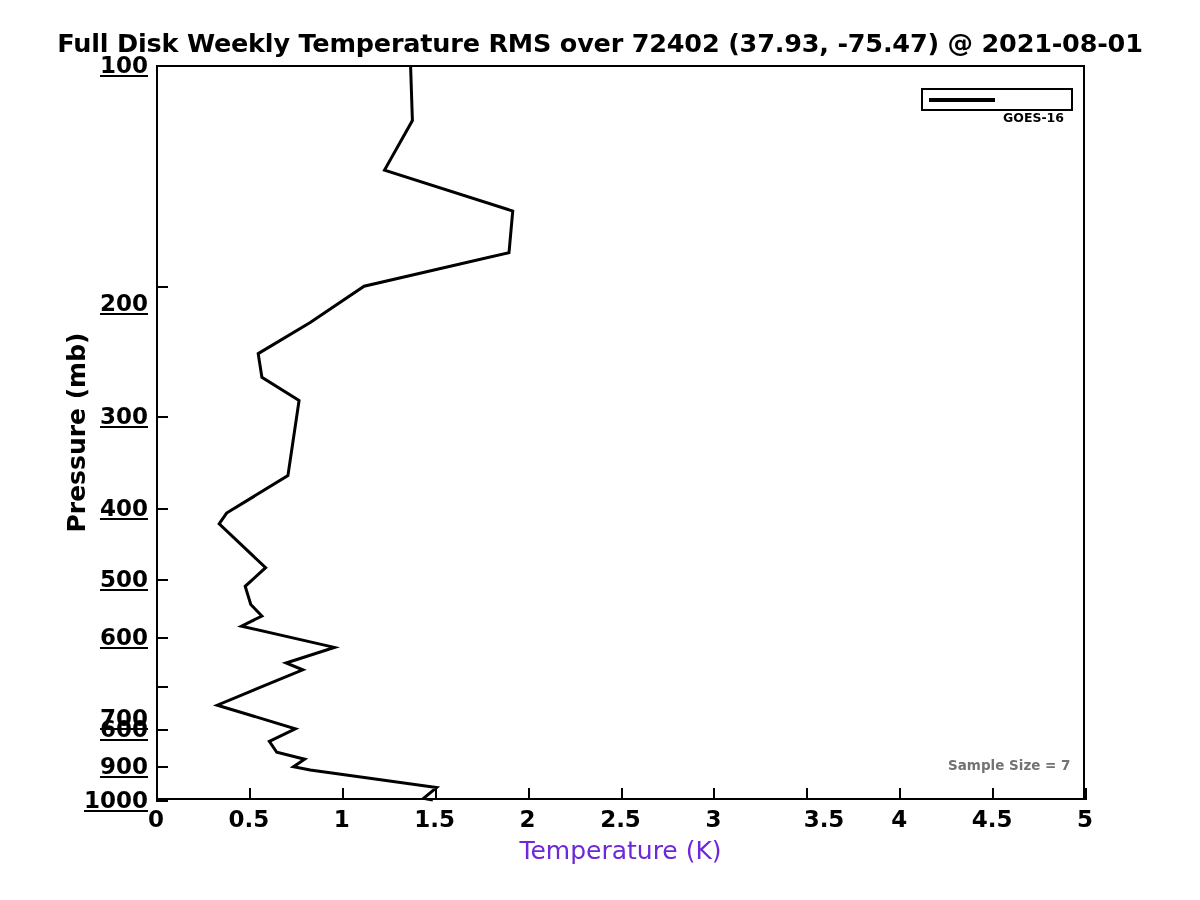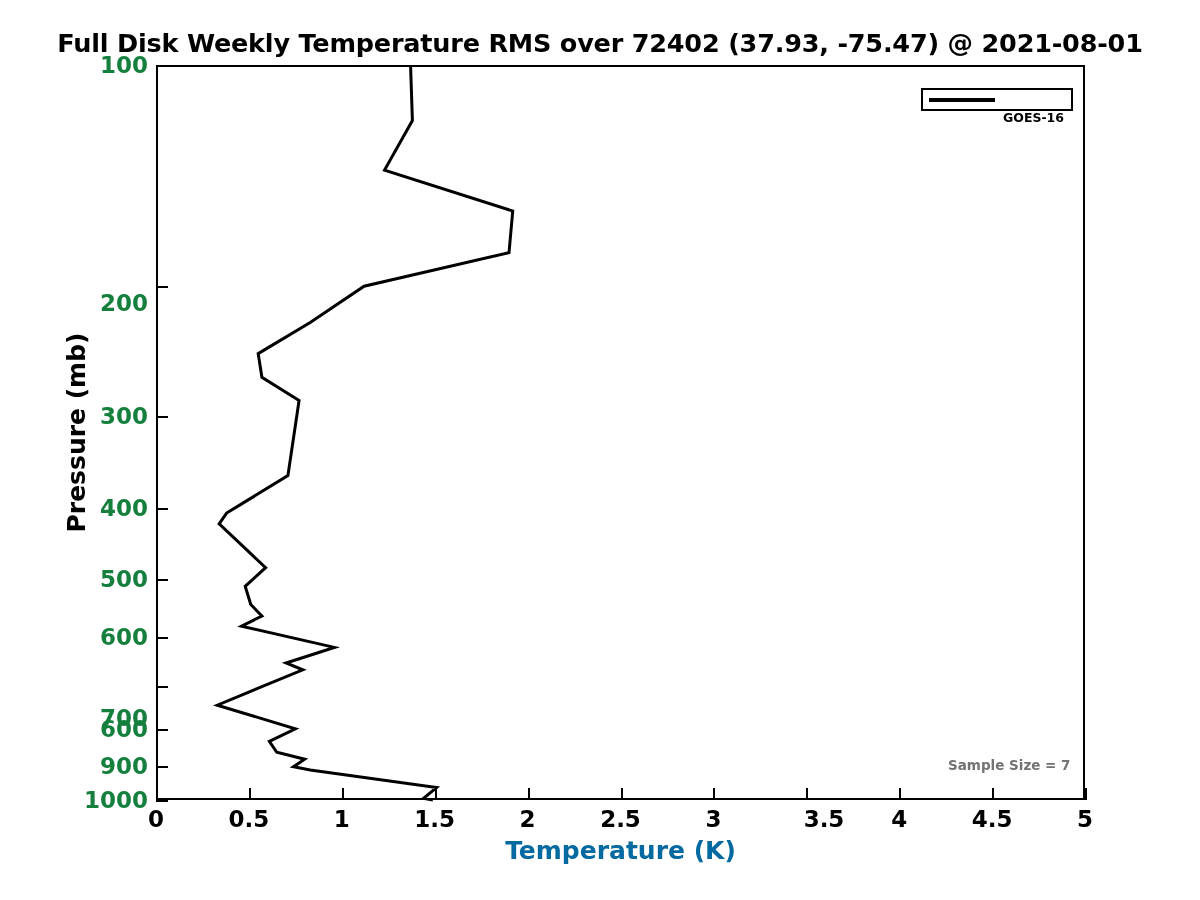--- a/index.html
+++ b/index.html
@@ -49,23 +49,24 @@
     width: 12px;
     height: 0;
     border-top: 2px solid #000000;
   }
   .tick-y-label {
     position: absolute;
     right: 1052px;
     text-align: right;
     font-size: 23px;
     font-weight: bold;
-    color: #15803d;
+    color: #000000;
     white-space: nowrap;
     transform: translateY(-50%);
+    text-decoration: underline;
   }
   .tick-x {
     position: absolute;
     top: 788px;
     width: 0;
     height: 12px;
     border-left: 2px solid #000000;
   }
   .tick-x-label {
     position: absolute;
@@ -76,22 +77,22 @@
     white-space: nowrap;
     transform: translateX(-50%);
   }
   .xlabel {
     position: absolute;
     left: 156px;
     top: 836px;
     width: 929px;
     text-align: center;
     font-size: 25px;
-    font-weight: bold;
-    color: #0369a1;
+    font-weight: normal;
+    color: #6d28d9;
   }
   .ylabel {
     position: absolute;
     left: 0px;
     top: 0px;
     width: 735px;
     text-align: center;
     font-size: 25px;
     font-weight: bold;
     color: #000000;

